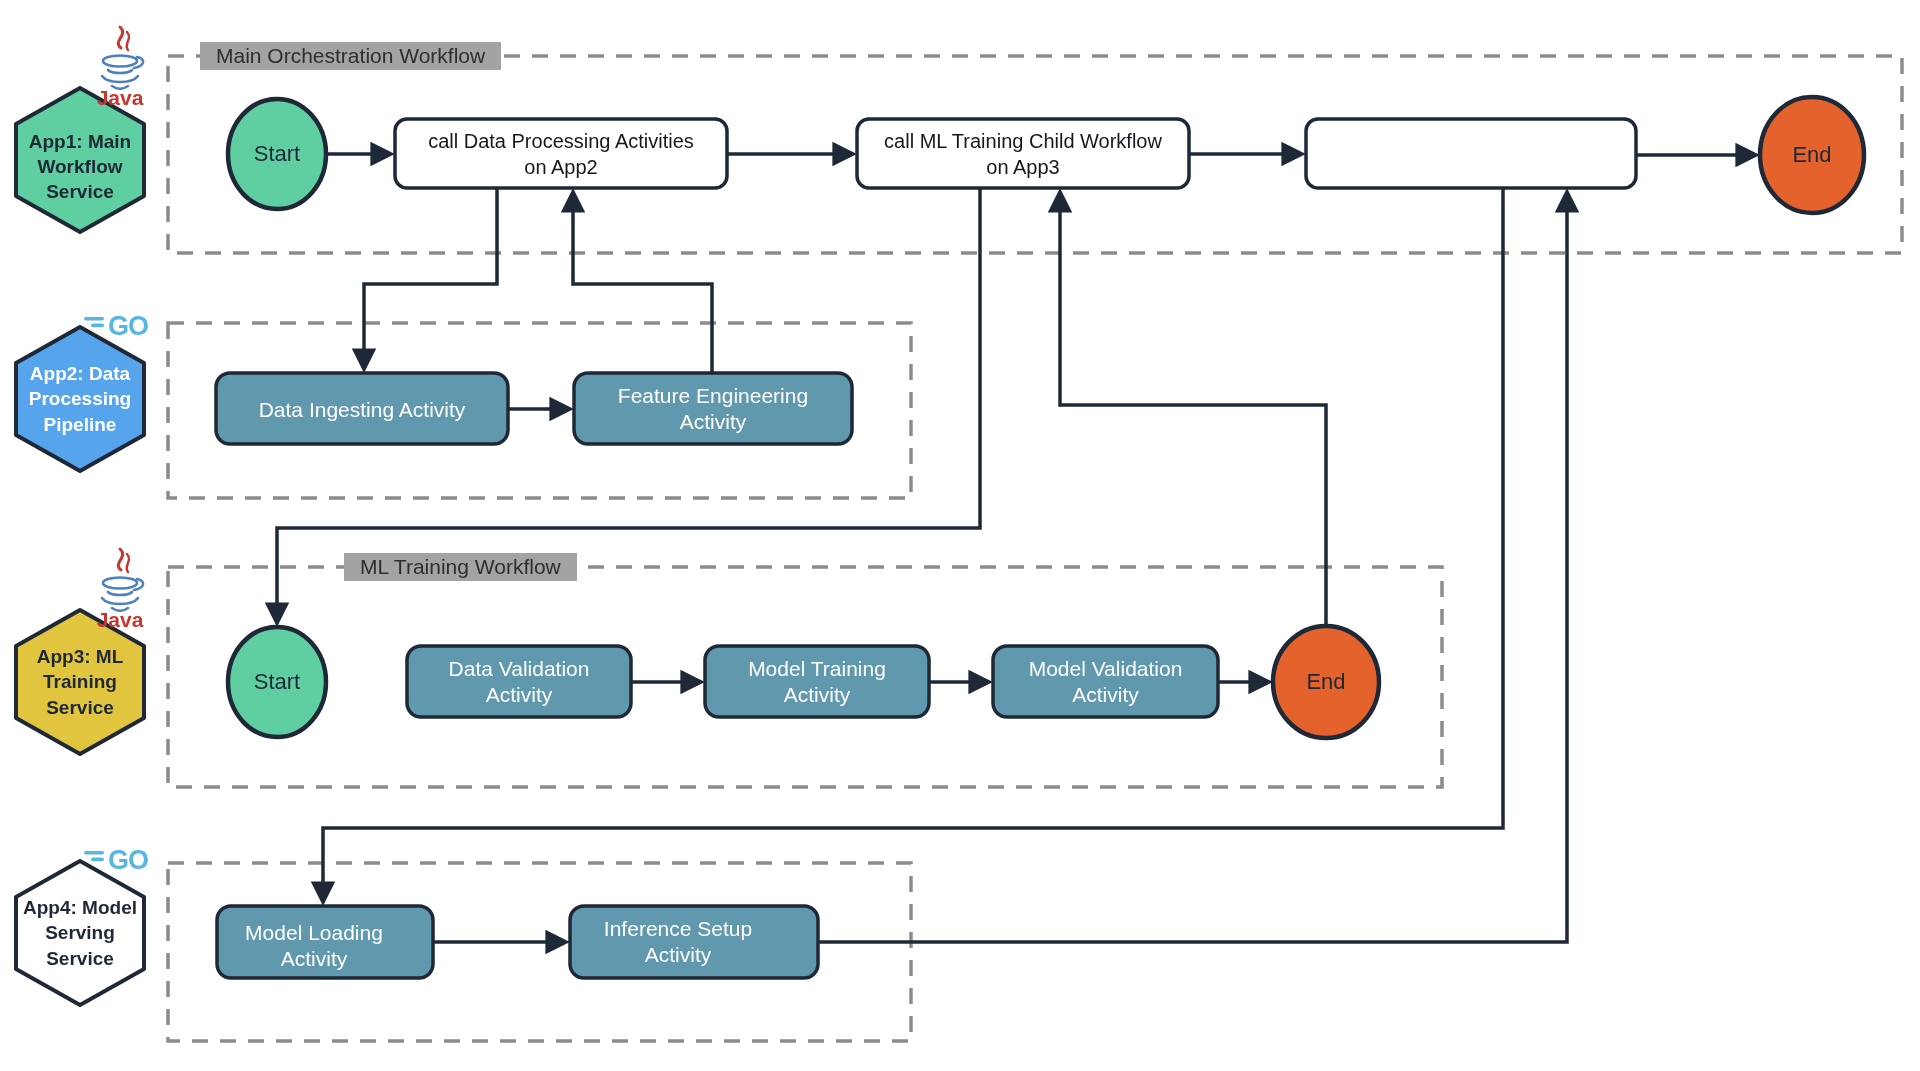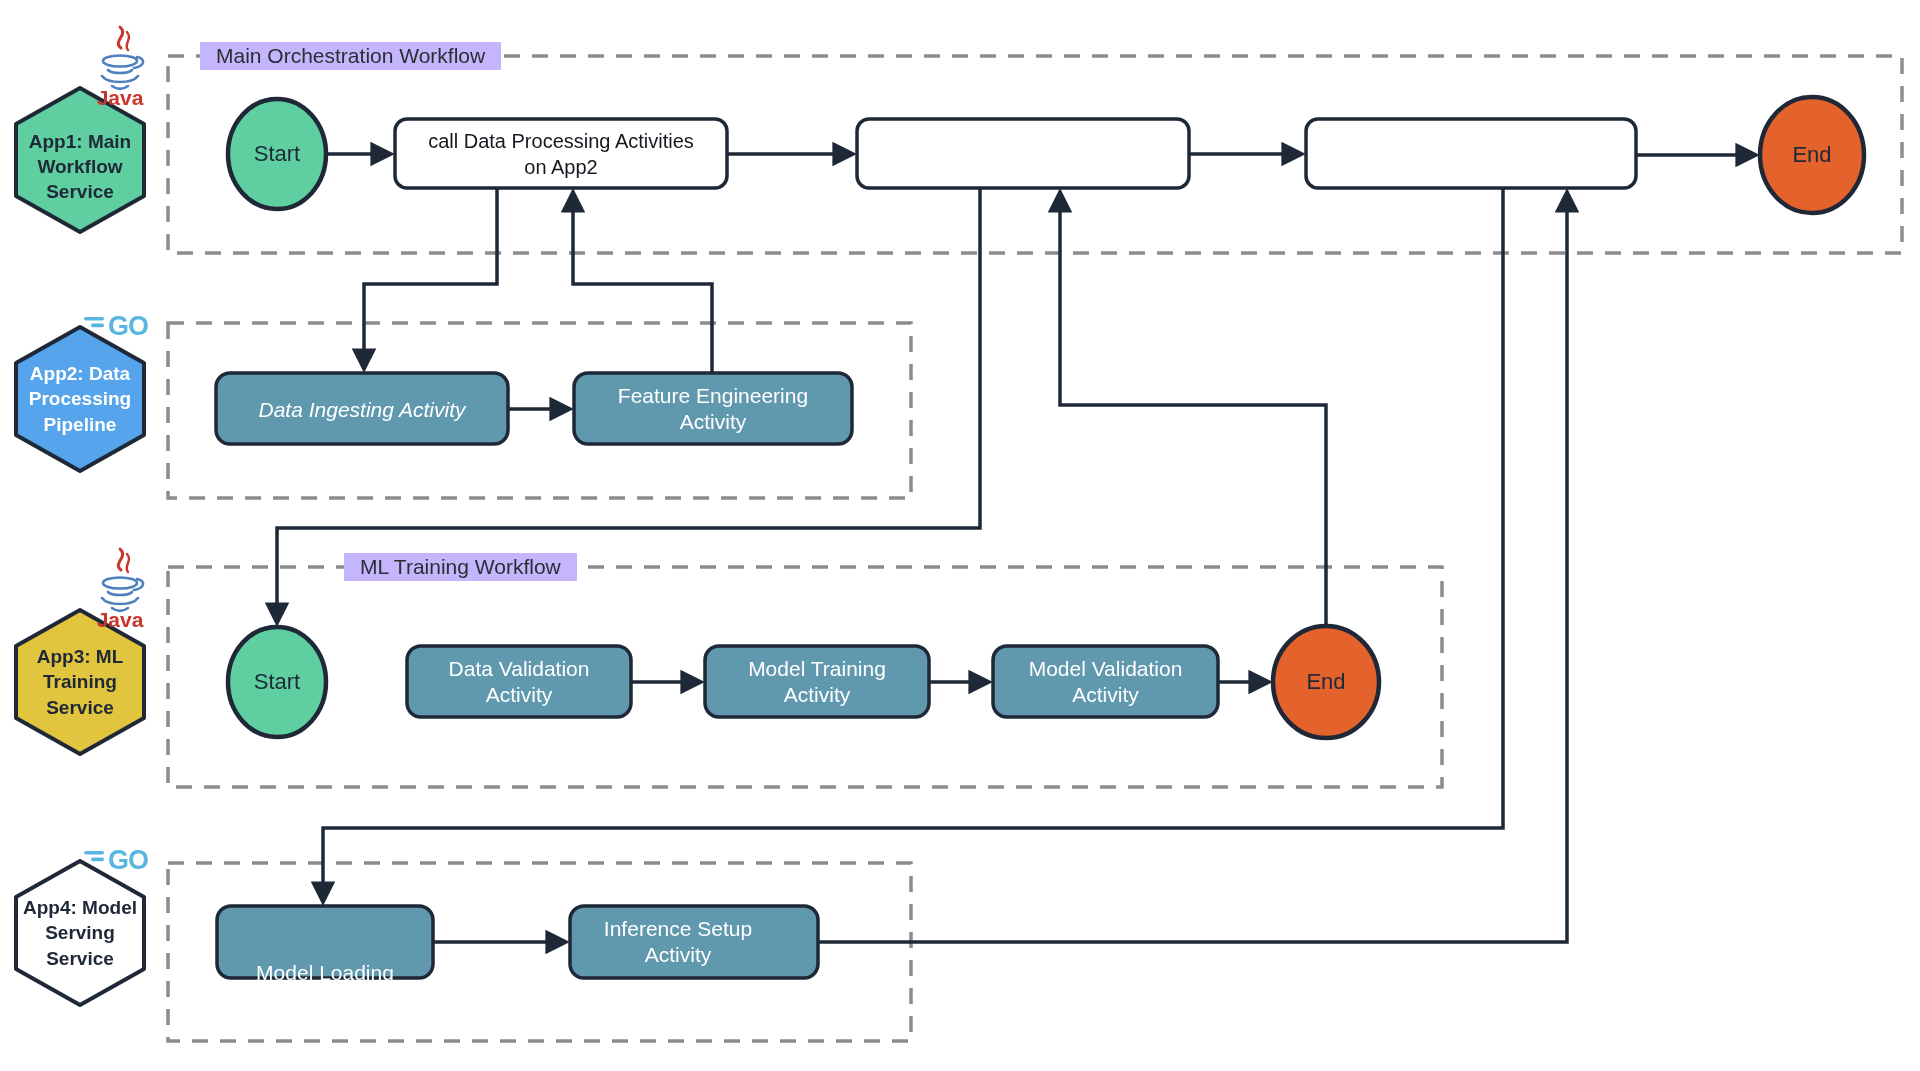--- a/index.html
+++ b/index.html
@@ -25,21 +25,21 @@
   .ell-orange{fill:var(--orange);stroke:var(--navy);stroke-width:4.5;}
   .java-steam{fill:none;stroke:var(--jred);stroke-linecap:round;}
   .java-cup{fill:none;stroke:var(--jblue);stroke-width:2.6;stroke-linecap:round;}
   .java-word{fill:var(--jred);font-weight:700;font-size:21px;}
   .go-line{fill:var(--gob);}
   .go-word{fill:var(--gob);font-weight:800;font-size:27px;letter-spacing:-1px;}
 
   
   .ovl{position:absolute;display:flex;flex-direction:column;align-items:center;
        justify-content:center;text-align:center;pointer-events:none;}
-  .group-title{position:absolute;height:28px;line-height:28px;background:#c4b5fd;
+  .group-title{position:absolute;height:28px;line-height:28px;background:#a3a3a3;
        padding:0 16px;font-size:21px;color:var(--title);white-space:nowrap;}
   .hex-label{font-size:19px;font-weight:700;line-height:1.32;color:var(--navy);}
   .hex-label.light{color:#fff;align-items:center;}
   .circle-label{font-size:22px;color:var(--navy);}
   .call-label{font-size:20px;line-height:26px;color:#15181E;}
   .act-label{font-size:21px;line-height:26px;color:#fff;}
 </style>
 </head>
 <body>
 
@@ -157,39 +157,43 @@
 
   <div class="ovl circle-label" style="left:227px;top:132px;width:100px;height:44px;">Start</div>
   <div class="ovl circle-label" style="left:1762px;top:133px;width:100px;height:44px;">End</div>
   <div class="ovl circle-label" style="left:227px;top:660px;width:100px;height:44px;">Start</div>
   <div class="ovl circle-label" style="left:1276px;top:660px;width:100px;height:44px;">End</div>
 
   <div class="ovl call-label" style="left:395px;top:119px;width:332px;height:69px;">
     <span>call Data Processing Activities</span>
     <span>on App2</span>
   </div>
-
-  <div class="ovl act-label" style="left:216px;top:373px;width:292px;height:73px;font-style:italic;">Data Ingesting Activity</div>
+  <div class="ovl call-label" style="left:857px;top:119px;width:332px;height:69px;">
+    <span>call ML Training Child Workflow</span>
+    <span>on App3</span>
+  </div>
+
+  <div class="ovl act-label" style="left:216px;top:373px;width:292px;height:73px;">Data Ingesting Activity</div>
   <div class="ovl act-label" style="left:574px;top:373px;width:278px;height:71px;">
     <span>Feature Engineering</span>
     <span>Activity</span>
   </div>
   <div class="ovl act-label" style="left:407px;top:646px;width:224px;height:71px;">
     <span>Data Validation</span>
     <span>Activity</span>
   </div>
   <div class="ovl act-label" style="left:705px;top:646px;width:224px;height:71px;">
     <span>Model Training</span>
     <span>Activity</span>
   </div>
   <div class="ovl act-label" style="left:993px;top:646px;width:225px;height:71px;">
     <span>Model Validation</span>
     <span>Activity</span>
   </div>
-  <div class="ovl act-label" style="left:217px;top:906px;width:216px;height:80px;margin-top:40px;">
+  <div class="ovl act-label" style="left:206px;top:906px;width:216px;height:80px;">
     <span>Model Loading</span>
     <span>Activity</span>
   </div>
   <div class="ovl act-label" style="left:570px;top:906px;width:216px;height:72px;">
     <span>Inference Setup</span>
     <span>Activity</span>
   </div>
 
 </div>
 

